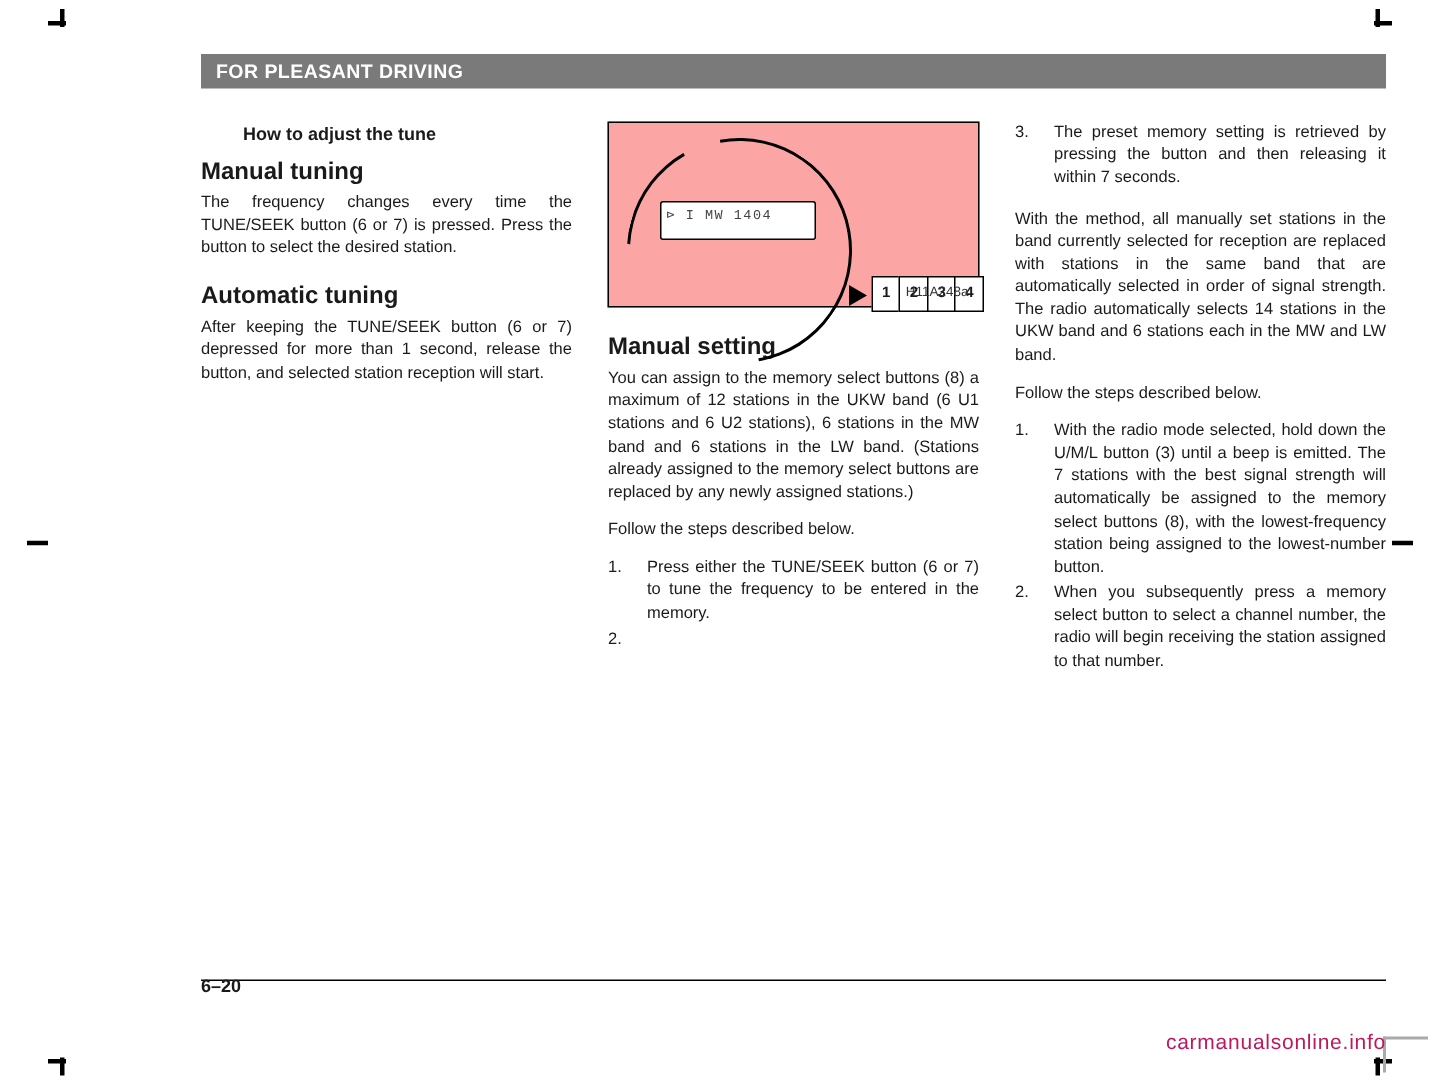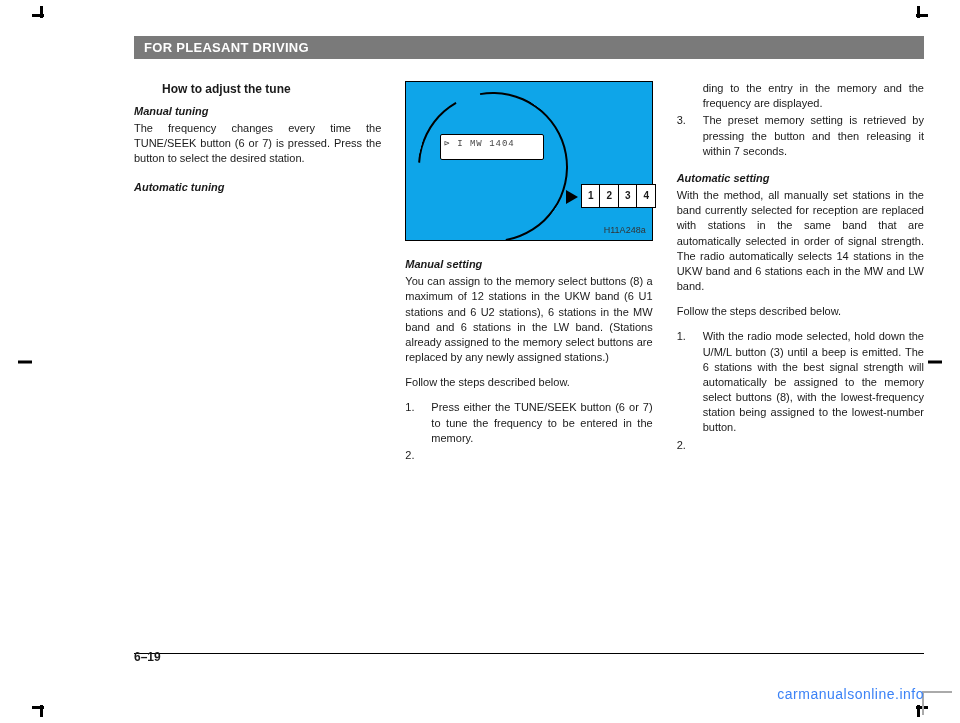--- a/index.html
+++ b/index.html
@@ -27,34 +27,34 @@
 
   .header-bar {
     background: #7a7a7a; color: #fff; font-weight: bold; font-size: 13px;
     padding: 4px 10px; letter-spacing: .3px;
   }
 
   .cols { display: flex; gap: 24px; margin-top: 22px; }
   .col { flex: 1 1 0; font-size: 11px; line-height: 1.38; }
 
   .h2 { font-weight: bold; font-size: 12px; margin-bottom: 6px; padding-left: 28px; }
-  .h3 { font-weight: bold; font-size: 11px; margin-bottom: 2px; margin-top: 2px; font-style: italic; }
+  .h3 { font-weight: bold; font-size: 16px; margin-bottom: 2px; margin-top: 2px; }
 
   .para { text-align: justify; margin-bottom: 14px; }
   .para-tight { text-align: justify; margin-bottom: 10px; }
 
   ol.num { list-style: none; padding-left: 0; }
   ol.num > li { display: flex; text-align: justify; margin-bottom: 2px; }
   ol.num > li > .n { width: 22px; flex: 0 0 22px; }
   ol.num > li > .t { flex: 1; margin-left:4px; }
 
   
   .fig {
-    border: 1px solid #000; width: 100%; height: 160px; position: relative;
-    background: #0ea5e9; margin-bottom: 16px;
+    border: 1px solid #000; width: 100%; height: 124px; position: relative;
+    background: #fca5a5; margin-bottom: 16px;
   }
   .fig-label { position: absolute; right: 6px; bottom: 4px; font-size: 9px; color: #333; }
   .gauge {
     position: absolute; left: 12px; top: 10px; width: 150px; height: 150px;
     border: 2px solid #000; border-radius: 50%;
     border-bottom-color: transparent; border-left-color: transparent;
     transform: rotate(35deg);
   }
   .gauge2 {
     position: absolute; left: 12px; top: 10px; width: 150px; height: 150px;
@@ -81,21 +81,21 @@
   }
   .btnrow .b {
     width: 20px; height: 24px; border: 1.5px solid #000; margin-left: -1.5px;
     font-size: 10px; font-weight: bold; display:flex; align-items:center; justify-content:center;
     background:#fff;
   }
 
   .rule { position:absolute; left:0; bottom:22px; height:1.5px; width:100%; background:#000; }
   .pagenum { position:absolute; left:0; bottom:12px; font-weight:bold; font-size:12px; }
 
-  .watermark { position:absolute; right:0; bottom:-26px; font-size:14px; color:#3b82f6; letter-spacing:.5px; }
+  .watermark { position:absolute; right:0; bottom:-26px; font-size:14px; color:#be185d; letter-spacing:.5px; }
 
 </style>
 </head>
 <body>
 
 <div class="crop tlh"></div>
 <div class="crop tlv"></div>
 <div class="crop trh"></div>
 <div class="crop trv"></div>
 <div class="crop blh"></div>
@@ -112,20 +112,21 @@
     <span>FOR PLEASANT DRIVING</span>
   </div>
 
   <div class="cols">
 
     <div class="col">
       <div class="h2">How to adjust the tune</div>
       <div class="h3">Manual tuning</div>
       <div class="para">The frequency changes every time the TUNE/SEEK button (6 or 7) is pressed. Press the button to select the desired station.</div>
       <div class="h3">Automatic tuning</div>
+      <div class="para">After keeping the TUNE/SEEK button (6 or 7) depressed for more than 1 second, release the button, and selected station reception will start.</div>
     </div>
 
     <div class="col">
 
       <div class="fig">
         <div class="gauge"></div>
         <div class="gauge2"></div>
         <div class="lcd"></div>
         <div class="lcd-text">⊳ I  MW  1404</div>
         <div class="arrow"></div>
@@ -148,41 +149,37 @@
           </li>
         <li>
             <span class="n">2.</span>
           </li>
       </ol>
     </div>
 
     <div class="col">
       <ol class="num" style="margin-bottom:12px">
         <li>
-            <span class="n"></span>
-            <span class="t">ding to the entry in the memory and the frequency are displayed.</span>
-          </li>
-        <li>
             <span class="n">3.</span>
             <span class="t">The preset memory setting is retrieved by pressing the button and then releasing it within 7 seconds.</span>
           </li>
       </ol>
-      <div class="h3">Automatic setting</div>
       <div class="para-tight">With the method, all manually set stations in the band currently selected for reception are replaced with stations in the same band that are automatically selected in order of signal strength. The radio automatically selects 14 stations in the UKW band and 6 stations each in the MW and LW band.</div>
       <div class="para-tight">Follow the steps described below.</div>
       <ol class="num">
         <li>
             <span class="n">1.</span>
-            <span class="t">With the radio mode selected, hold down the U/M/L button (3) until a beep is emitted. The 6 stations with the best signal strength will automatically be assigned to the memory select buttons (8), with the lowest-frequency station being assigned to the lowest-number button.</span>
+            <span class="t">With the radio mode selected, hold down the U/M/L button (3) until a beep is emitted. The 7 stations with the best signal strength will automatically be assigned to the memory select buttons (8), with the lowest-frequency station being assigned to the lowest-number button.</span>
           </li>
         <li>
             <span class="n">2.</span>
+            <span class="t">When you subsequently press a memory select button to select a channel number, the radio will begin receiving the station assigned to that number.</span>
           </li>
       </ol>
     </div>
 
   </div>
 
   <div class="rule"></div>
-  <div class="pagenum">6–19</div>
+  <div class="pagenum">6–20</div>
   <div class="watermark">carmanualsonline.info</div>
 
 </div>
 
 </body></html>

